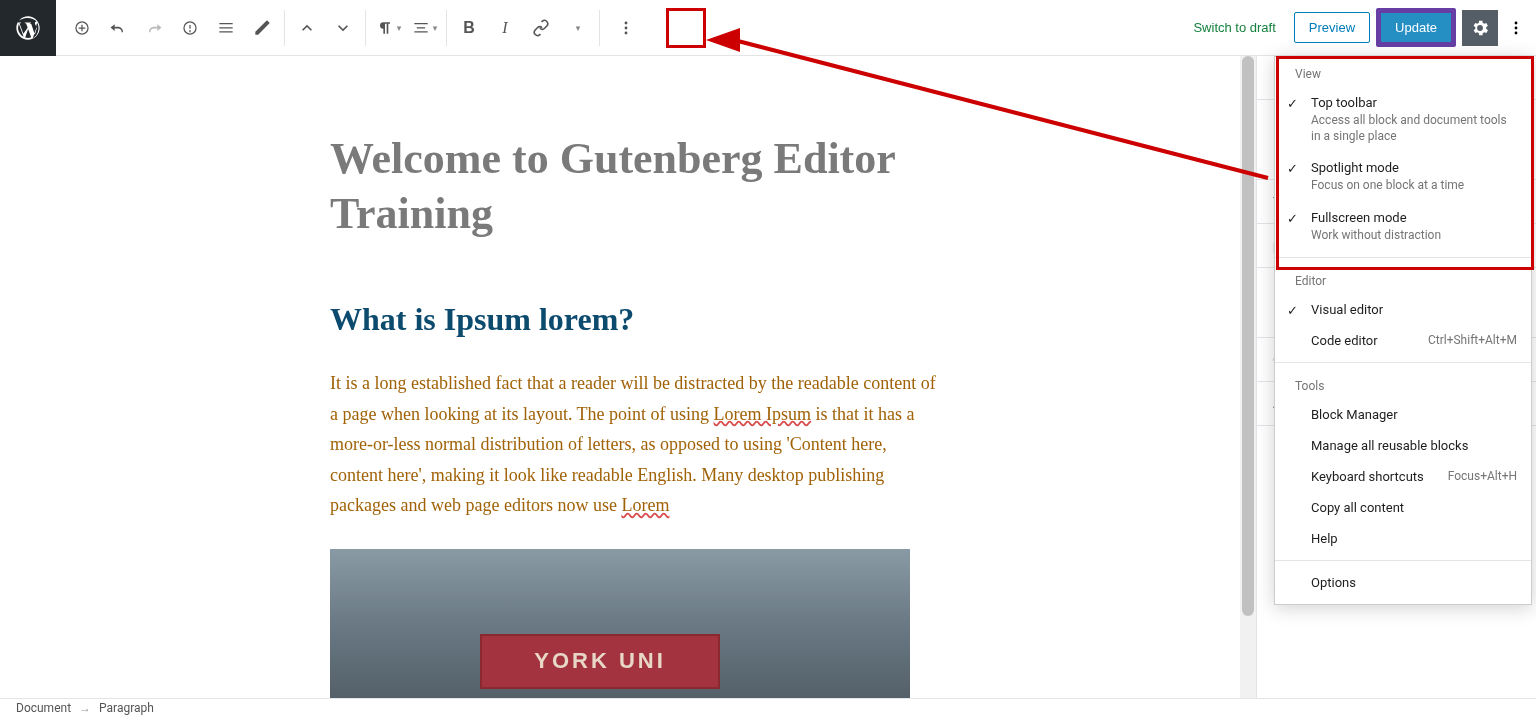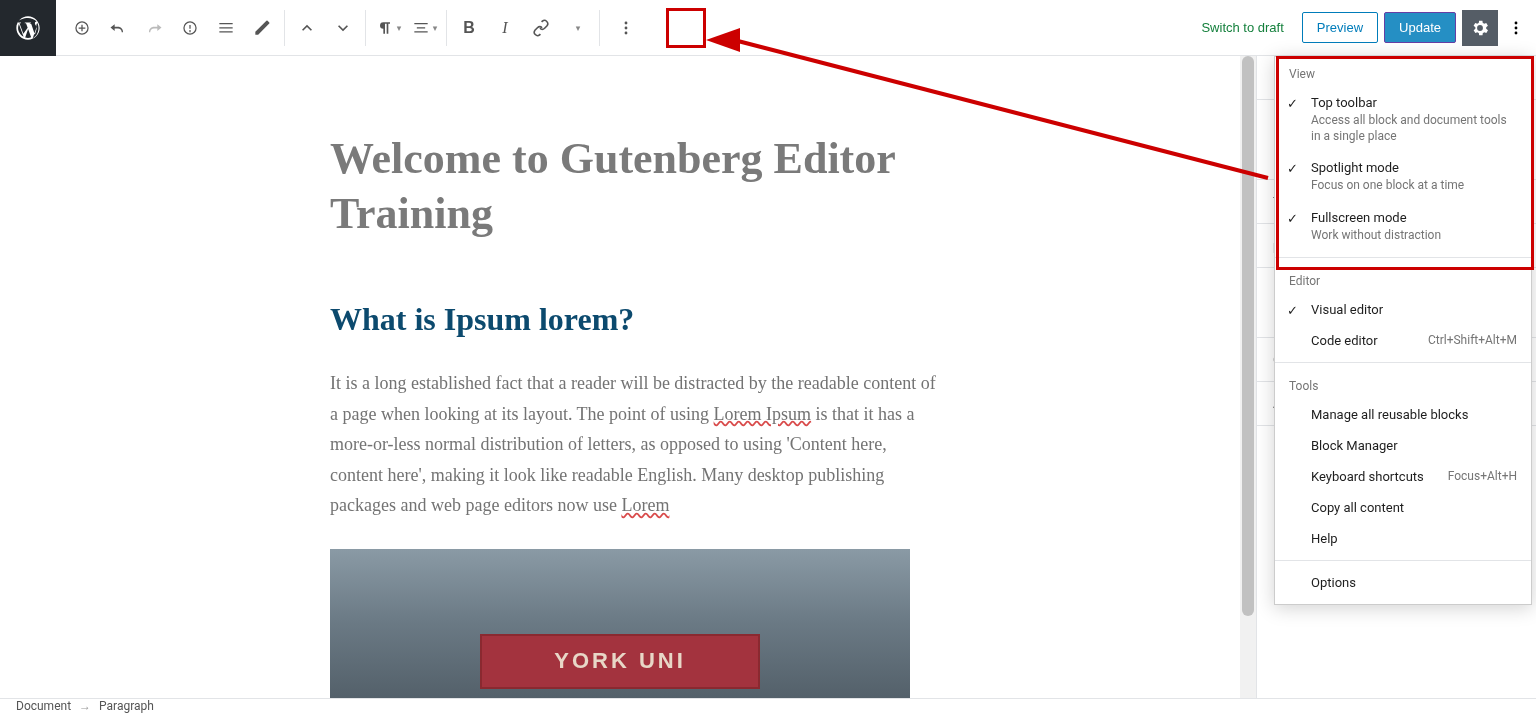--- a/index.html
+++ b/index.html
@@ -8,43 +8,43 @@
   .wp-home { width: 56px; height: 56px; background: #23282d; display: flex; align-items: center; justify-content: center; margin: -8px 8px -8px -8px; }
   .wp-home svg { width: 28px; height: 28px; fill: #fff; }
   .tb-btn { width: 36px; height: 36px; display: inline-flex; align-items: center; justify-content: center; color: #555; border: none; background: transparent; cursor: pointer; }
   .tb-btn svg { width: 20px; height: 20px; fill: currentColor; }
   .tb-sep { width: 1px; height: 36px; background: #e2e4e7; margin: 0 4px; }
   .tb-group { display: flex; align-items: center; }
   .drop-caret { font-size: 9px; margin-left: 2px; color: #888; }
   .spacer { flex: 1; }
   .link-btn { color: #15803d; background: none; border: none; padding: 8px 12px; font-size: 13px; cursor: pointer; }
   .outline-btn { color: #007cba; background: #fff; border: 1px solid #007cba; padding: 7px 14px; font-size: 13px; cursor: pointer; border-radius: 2px; margin: 0 6px; }
-  .primary-btn { color: #fff; background: #007cba; border: 1px solid #4c1d95; padding: 7px 14px; font-size: 13px; cursor: pointer; border-radius: 2px; opacity: .85; }
+  .primary-btn { color: #fff; background: #007cba; border: 5px solid #4c1d95; padding: 7px 14px; font-size: 13px; cursor: pointer; border-radius: 2px; opacity: .85; }
   .dark-btn { width: 36px; height: 36px; background: #555d66; color: #fff; border: none; display: inline-flex; align-items: center; justify-content: center; margin: 0 6px; cursor: pointer; }
   .dark-btn svg { width: 20px; height: 20px; fill: #fff; }
   .more-top { width: 24px; height: 36px; display: inline-flex; align-items: center; justify-content: center; color: #555; background: none; border: none; cursor: pointer; }
 
   .canvas-wrap { position: absolute; top: 56px; left: 0; right: 280px; bottom: 24px; overflow-y: auto; }
   .canvas-scroll { padding: 60px 0 40px; }
   .canvas { max-width: 610px; margin: 15px 0 0 330px; font-family: Georgia, "Times New Roman", serif; color: #6c6c6c; }
   .title { font-size: 44px; font-weight: 700; line-height: 1.25; margin-bottom: 60px; color: #7a7a7a; }
   .h2 { font-size: 32px; font-weight: 700; margin-bottom: 30px; color: #0c4a6e; font-family: Liberation Serif, serif; }
-  .para { font-size: 18px; line-height: 1.7; color: #737373; margin-bottom: 28px; }
+  .para { font-size: 18px; line-height: 1.7; color: #a16207; margin-bottom: 28px; }
   .para .u { text-decoration: underline; text-decoration-color: #d94b4b; text-decoration-style: wavy; }
   .img-block { width: 580px; height: 180px; background: linear-gradient(180deg,#8a9aa5 0%,#6b7a85 40%,#4a565f 100%); position: relative; overflow: hidden; }
-  .img-overlay { position:absolute; left:150px; top:85px; width:280px; height:55px; background:#a3333e; border:2px solid #8a2930; display:flex; align-items:center; justify-content:center; font-family: sans-serif; font-size:22px; font-weight:700; letter-spacing:3px; color:#e8d7c7; }
+  .img-overlay { position:absolute; left:150px; top:85px; width:240px; height:55px; background:#a3333e; border:2px solid #8a2930; display:flex; align-items:center; justify-content:center; font-family: sans-serif; font-size:22px; font-weight:700; letter-spacing:3px; color:#e8d7c7; }
 
   .sidebar { position: absolute; top: 56px; right: 0; bottom: 0; width: 280px; border-left: 1px solid #e2e4e7; background: #fff; overflow: hidden; }
   .sb-row { padding: 14px 16px; border-bottom: 1px solid #e2e4e7; font-size: 13px; color: #555; white-space: nowrap; overflow: hidden; text-overflow: ellipsis; }
 
-  .breadcrumb { position: absolute; bottom: 0; left: 0; right: 0; height: 24px; background: #fff; border-top: 1px solid #e2e4e7; display: flex; align-items: flex-start; padding: 0 16px; font-size: 12px; color: #555; }
+  .breadcrumb { position: absolute; bottom: 0; left: 0; right: 0; height: 24px; background: #fff; border-top: 1px solid #e2e4e7; display: flex; align-items: flex-end; padding: 7px 16px; font-size: 12px; color: #555; }
   .breadcrumb .arrow { margin: 0 8px; color: #999; }
 
   .dropdown { position: absolute; top: 56px; right: 4px; width: 258px; background: #fff; border: 1px solid #ccc; box-shadow: 0 3px 18px rgba(0,0,0,.18); z-index: 50; padding-bottom: 6px; }
-  .dd-section { font-size: 12px; color: #757575; padding: 10px 14px 6px; }
+  .dd-section { font-size: 12px; color: #757575; padding: 10px 20px 6px; }
   .dd-item { padding: 8px 14px 8px 36px; position: relative; cursor: pointer; }
   .dd-item .chk { position: absolute; left: 12px; top: 9px; font-size: 13px; color: #1e1e1e; }
   .dd-title { font-size: 13px; color: #1e1e1e; }
   .dd-desc { font-size: 12px; color: #757575; margin-top: 2px; line-height: 1.35; }
   .dd-shortcut { float: right; font-size: 12px; color: #757575; }
   .dd-sep { height: 1px; background: #e2e4e7; margin: 6px 0; }
 
   .annot-box1 { position: absolute; border: 3px solid #cc0000; z-index: 60; pointer-events: none; }
   .annot-arrow { position: absolute; z-index: 61; pointer-events: none; }
 
@@ -225,24 +225,24 @@
     <span class="chk">✓</span>
     <div class="dd-title">Visual editor</div>
   </div>
   <div class="dd-item">
     <span class="dd-shortcut">Ctrl+Shift+Alt+M</span>
     <div class="dd-title">Code editor</div>
   </div>
   <div class="dd-sep"></div>
   <div class="dd-section">Tools</div>
   <div class="dd-item">
+      <div class="dd-title">Block Manager</div>
+    </div>
+  <div class="dd-item">
       <div class="dd-title">Manage all reusable blocks</div>
-    </div>
-  <div class="dd-item">
-      <div class="dd-title">Block Manager</div>
     </div>
   <div class="dd-item">
     <span class="dd-shortcut">Focus+Alt+H</span>
     <div class="dd-title">Keyboard shortcuts</div>
   </div>
   <div class="dd-item">
       <div class="dd-title">Copy all content</div>
     </div>
   <div class="dd-item">
       <div class="dd-title">Help</div>

